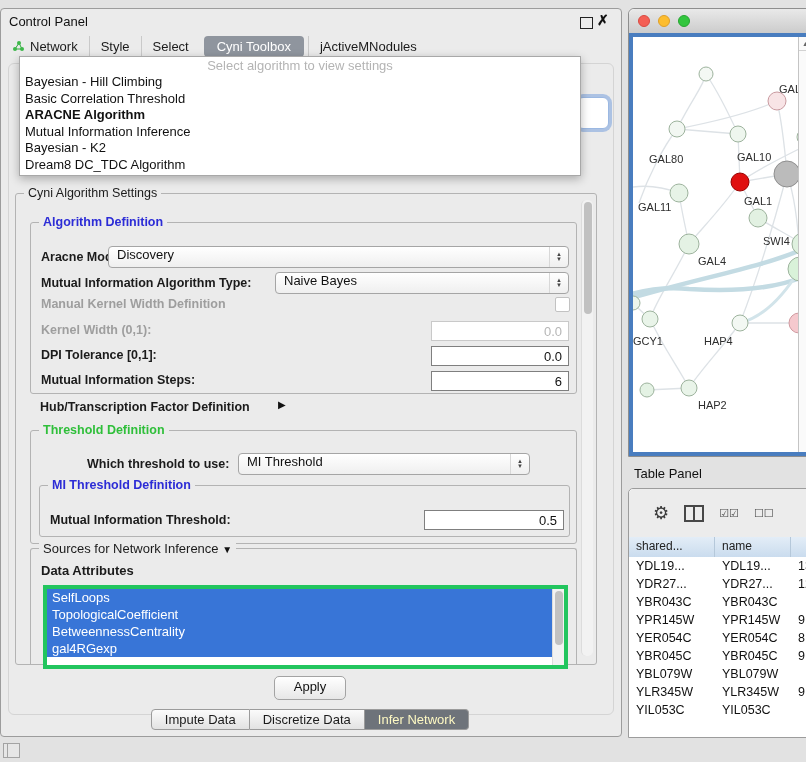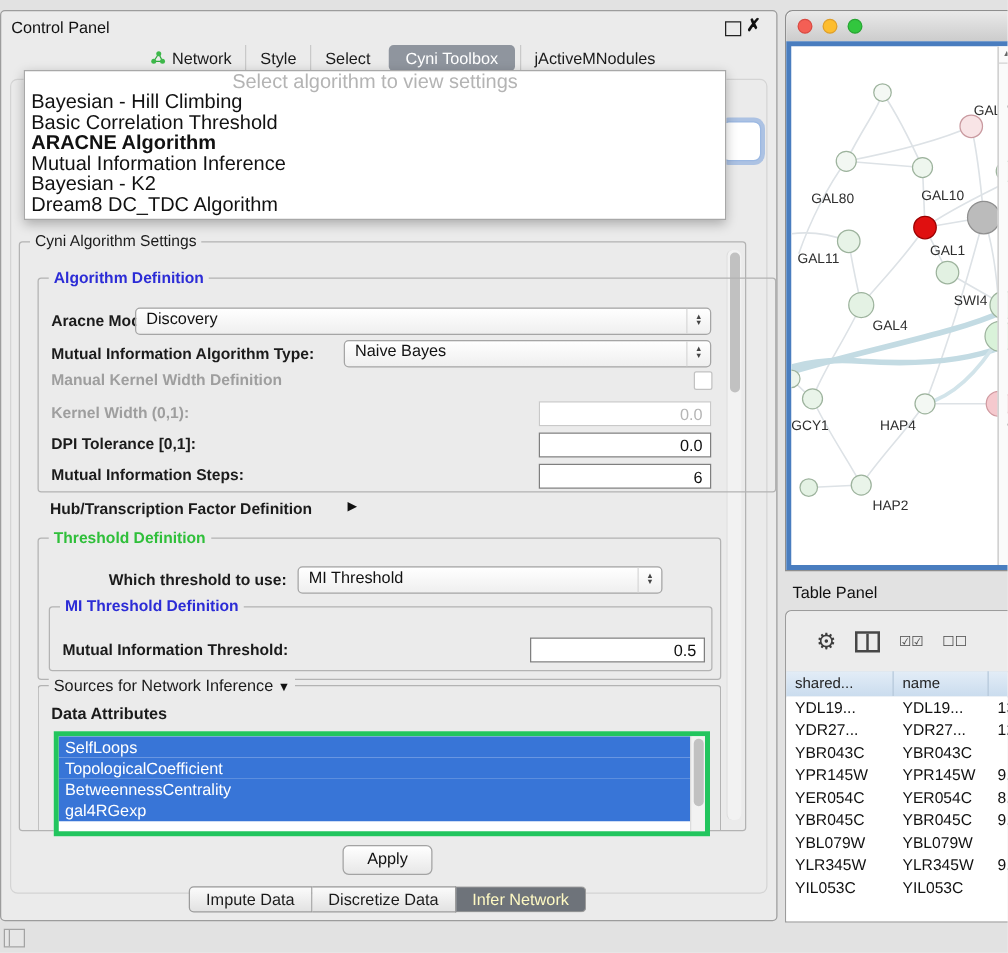--- a/index.html
+++ b/index.html
@@ -6,28 +6,28 @@
   body{position:relative;width:806px;height:762px;background:#e2e2e2;overflow:hidden;
        font-family:"Liberation Sans",sans-serif;-webkit-font-smoothing:antialiased;}
 
   
   .cp{position:absolute;left:0;top:8px;width:620px;height:727px;background:#ebebeb;
       border:1px solid #9c9c9c;border-radius:4px;}
   .cp-title{position:absolute;left:8px;top:5px;font-size:13px;color:#111;}
   .win-min{position:absolute;left:579px;top:8px;width:11px;height:10px;border:1.5px solid #222;background:#ebebeb;}
   .win-close{position:absolute;left:596px;top:3px;font-size:14px;font-weight:bold;color:#111;}
   .cp-pane{position:absolute;left:7px;top:54px;width:604px;height:650px;border:1px solid #d4d4d4;border-radius:6px;}
-  .cp-tabs{position:absolute;left:12px;top:25px;width:618px;height:24px;display:flex;justify-content:center;align-items:center;}
+  .cp-tabs{position:absolute;left:0;top:25px;width:618px;height:24px;display:flex;align-items:center;}
   .cp-tab{font-size:13px;color:#1b1b1b;padding:3px 11px;display:flex;align-items:center;gap:5px;white-space:nowrap;}
   .cp-tab + .cp-tab{border-left:1px solid #c9c9c9;}
   .cp-tab.active{background:#8f959e;color:#fff;border-radius:4px;border-left:none;margin:0 4px;padding:3px 13px;}
 
   
   .popup{position:absolute;left:18px;top:47px;width:560px;height:118px;background:#fff;
-         border:1px solid #a8a8a8;box-shadow:0 3px 9px rgba(0,0,0,.28);z-index:50;font-size:16px;}
+         border:1px solid #a8a8a8;box-shadow:0 3px 9px rgba(0,0,0,.28);z-index:50;font-size:13px;}
   .popup .ph{height:17px;line-height:17px;text-align:center;color:#b4b4b4;}
   .popup .it{height:16.6px;line-height:16.6px;padding-left:5px;color:#111;white-space:nowrap;}
   .popup .it.bold{font-weight:bold;}
   .frag{position:absolute;left:576px;top:88px;width:30px;height:30px;background:#fff;border:1px solid #9bb8e2;
         border-radius:6px;box-shadow:0 0 0 3px rgba(120,160,220,.55);z-index:10;}
 
   
   .grp{position:absolute;border:1px solid #b3b3b3;border-radius:3px;background:transparent;}
   .legend{position:absolute;top:-8px;left:8px;background:#ebebeb;padding:0 4px;font-size:12.5px;color:#1b1b1b;white-space:nowrap;}
   .legend.blue{color:#2c2cd6;font-weight:bold;}
@@ -136,21 +136,21 @@
     <div class="it">Dream8 DC_TDC Algorithm</div>
   </div>
 
   <div class="grp" style="left:14px;top:184px;width:580px;height:470px;">
     <span class="legend">Cyni Algorithm Settings</span>
 
     <div class="sb" style="right:3px;top:6px;bottom:8px;width:11px;border-radius:5px;">
       <div class="sbt" style="top:2px;height:112px;"></div>
     </div>
 
-    <div class="grp" style="left:14px;top:28px;width:545px;height:170px;padding-left:44px;">
+    <div class="grp" style="left:14px;top:28px;width:545px;height:170px;">
       <span class="legend blue">Algorithm Definition</span>
 
       <span class="lbl" style="left:10px;top:27px;">Aracne Mode:</span>
       <div class="combo" style="left:77px;top:23px;width:461px;">
         <span>Discovery</span>
         <span class="arrs">
             <span>▲</span>
             <span>▼</span>
           </span>
       </div>

